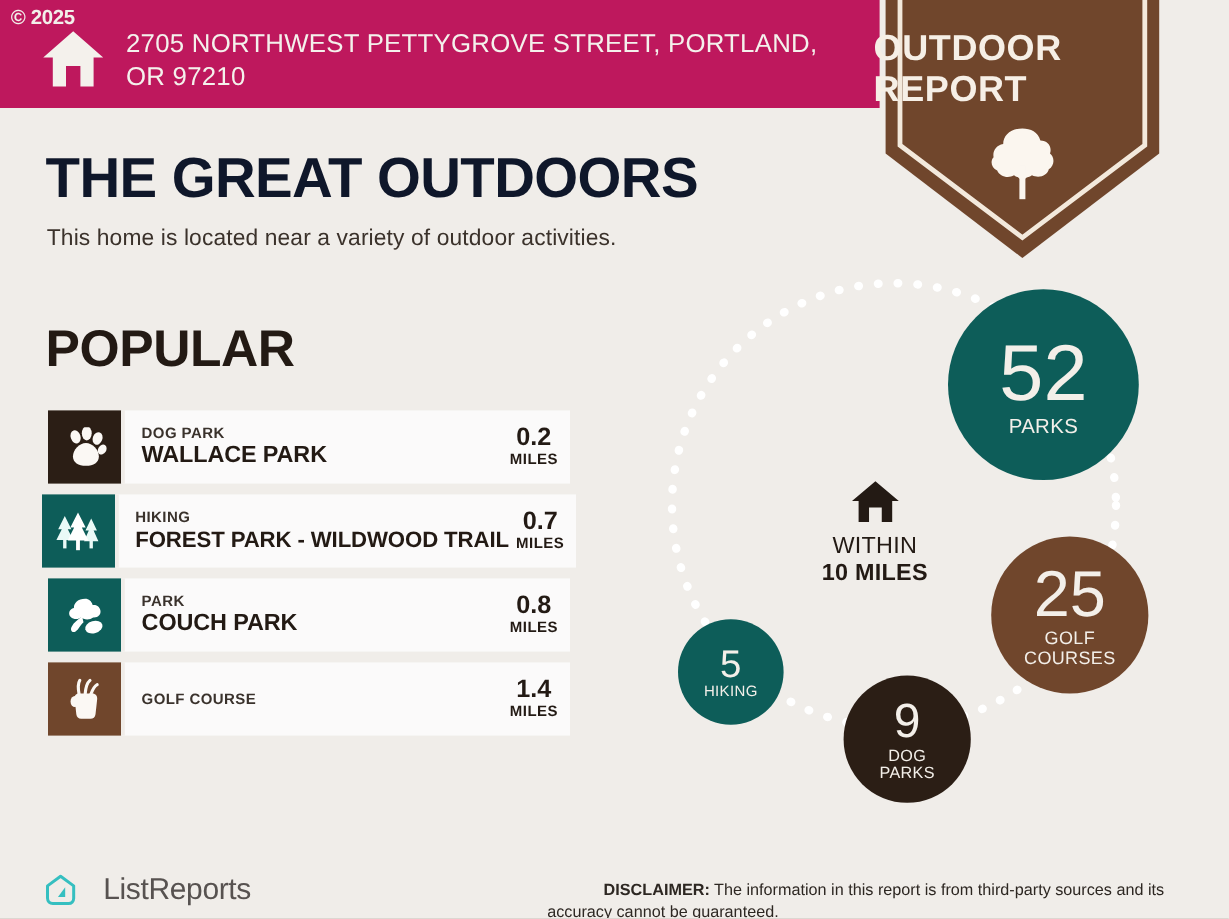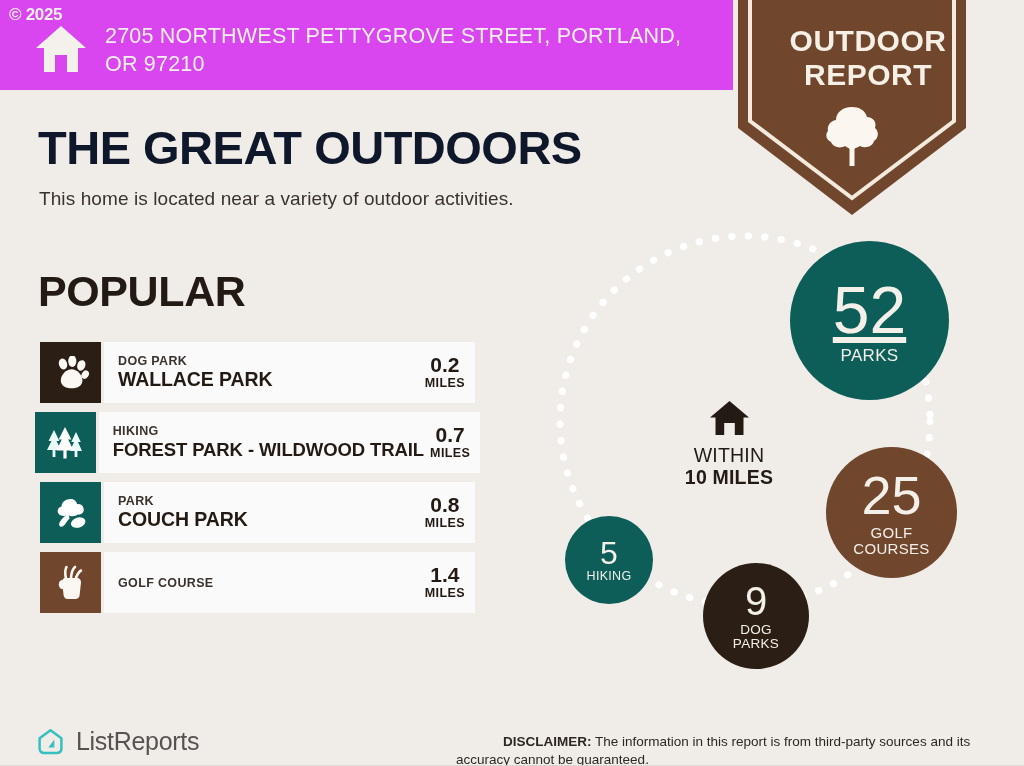--- a/index.html
+++ b/index.html
@@ -9,42 +9,42 @@
     font-family:"Liberation Sans", sans-serif;
     color:#231a14;
     overflow:hidden;
     position:relative;
   }
   #page{position:relative;width:1024px;height:766px;overflow:hidden;}
 
   
   .topbar{
     position:absolute;left:0;top:0;width:733px;height:90px;
-    background:#d946ef;
+    background:#be185d;
   }
   .copyright{
     position:absolute;left:9px;top:6px;
     color:#f2efea;font-size:17px;font-weight:bold;
     letter-spacing:-.3px;line-height:1;
   }
   .home-badge-icon{
     position:absolute;left:35px;top:25px;width:52px;height:48px;
   }
   .addr{
     position:absolute;left:105px;top:22px;width:610px;
     color:#f4f1ec;font-size:21.5px;line-height:28px;
     letter-spacing:.2px;
   }
 
   
   .shield{
     position:absolute;left:728px;top:0;width:248px;height:215px;
   }
   .shield .label{
-    position:absolute;left:16px;top:24px;width:248px;text-align:center;
+    position:absolute;left:0;top:24px;width:248px;text-align:left;
     color:#f6efe6;font-size:30px;font-weight:bold;line-height:34px;
     letter-spacing:.5px;
   }
   .shield .tree{
     position:absolute;left:50%;top:105px;transform:translateX(-50%);
     width:56px;height:62px;
   }
 
   
   .h1{
@@ -102,21 +102,21 @@
   .dotring{position:absolute;left:0;top:0;width:500px;height:470px;}
   .bubble{
     position:absolute;border-radius:50%;
     display:flex;flex-direction:column;align-items:center;justify-content:center;
     color:#f3efe9;text-align:center;
   }
   .bubble .val{font-weight:400;line-height:1;}
   .bubble .lab{font-weight:400;line-height:1.05;letter-spacing:.3px;}
 
   .b-parks{left:266px;top:16px;width:159px;height:159px;background:#0d5d59;}
-  .b-parks .val{font-size:66px;margin-bottom:4px;text-decoration:underline;}
+  .b-parks .val{font-size:66px;margin-bottom:4px;}
   .b-parks .lab{font-size:17px;}
 
   .b-golf{left:302px;top:222px;width:131px;height:131px;background:#70462c;}
   .b-golf .val{font-size:54px;margin-bottom:3px;}
   .b-golf .lab{font-size:15px;}
 
   .b-dog{left:179px;top:338px;width:106px;height:106px;background:#2b1e15;}
   .b-dog .val{font-size:40px;margin-bottom:2px;}
   .b-dog .lab{font-size:13.5px;}
 
@@ -128,21 +128,21 @@
     position:absolute;left:150px;top:175px;width:110px;text-align:center;
   }
   .center-mark .house{margin:0 auto 8px;width:41px;height:36px;display:block;}
   .center-mark .l1{font-size:19.5px;color:#231a14;line-height:22px;letter-spacing:.2px;}
   .center-mark .l2{font-size:19.5px;font-weight:bold;color:#231a14;line-height:23px;letter-spacing:.2px;}
 
   
   .footer-logo{position:absolute;left:36px;top:727px;display:flex;align-items:center;}
   .footer-logo .mark{width:29px;height:29px;flex:0 0 29px;}
   .footer-logo .word{
-    margin-left:11px;font-size:25px;color:#575250;letter-spacing:-.3px;line-height:1;
+    margin-left:21px;font-size:25px;color:#575250;letter-spacing:-.3px;line-height:1;
   }
   .disclaimer{
     position:absolute;left:456px;top:733px;width:536px;
     font-size:13.5px;line-height:18px;color:#2d2722;
   }
   .disclaimer b{font-weight:bold;margin-left:47px;}
   .bottomrule{position:absolute;left:0;top:765px;width:1024px;height:1px;background:#dcd7d1;}
 </style>
 </head>
 <body>

